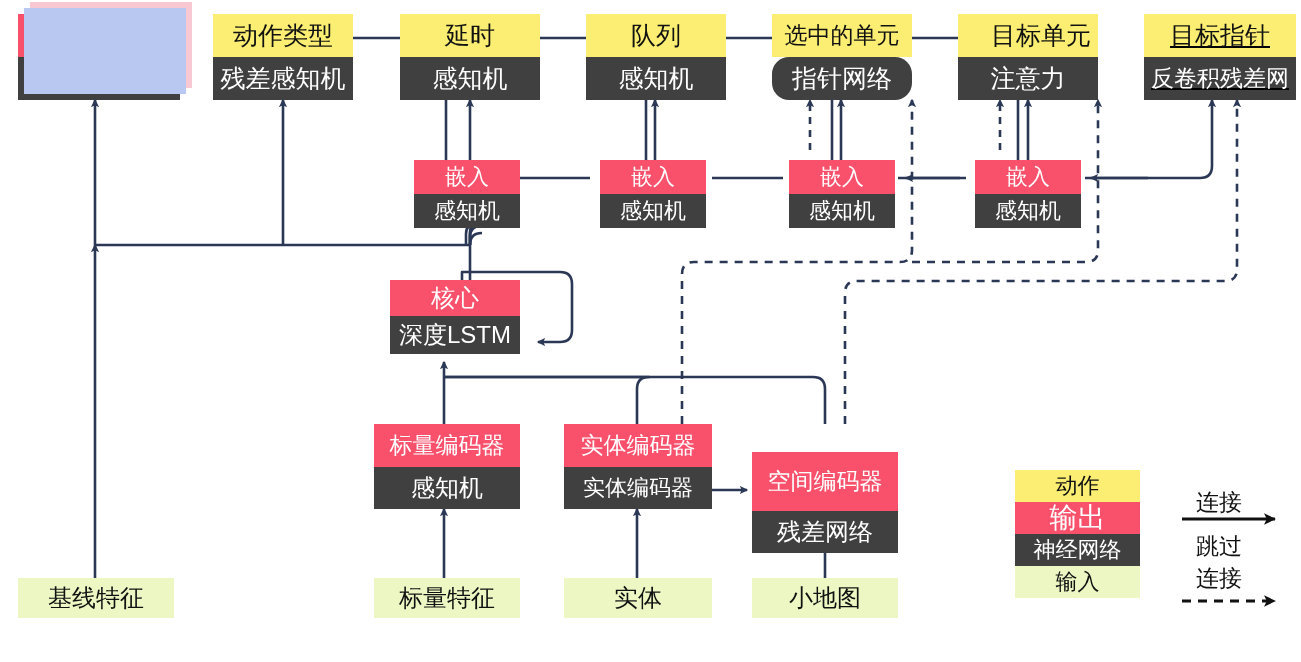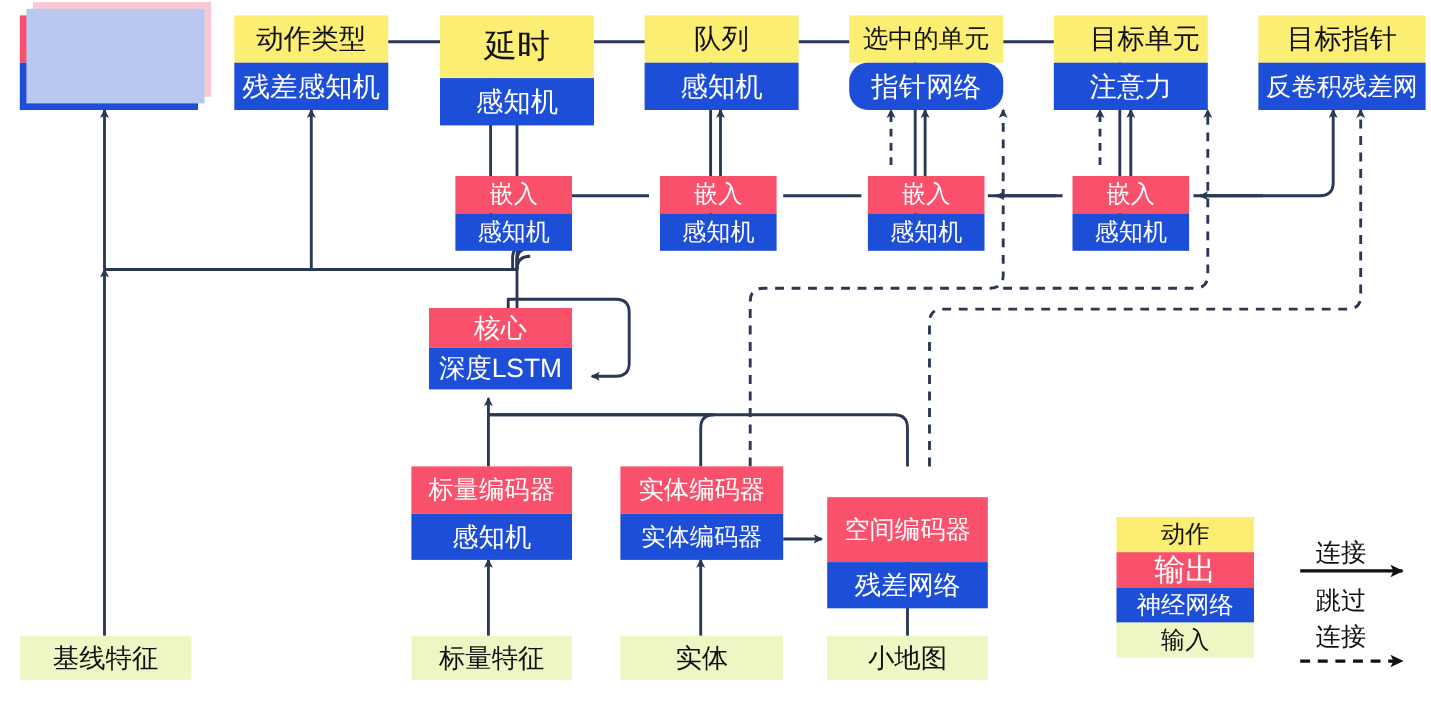--- a/index.html
+++ b/index.html
@@ -4,21 +4,21 @@
 <style>
   html,body{margin:0;padding:0;background:#ffffff;}
   body{font-family:"Liberation Sans","DejaVu Sans",sans-serif;}
   #canvas{position:relative;width:1301px;height:662px;background:#fff;overflow:hidden;}
   svg.wires{position:absolute;left:0;top:0;width:1301px;height:662px;pointer-events:none;}
   .node{position:absolute;box-sizing:border-box;z-index:3;}
   .band{display:flex;align-items:center;justify-content:center;box-sizing:border-box;
         white-space:nowrap;letter-spacing:0px;}
   .b-action{background:#FBEE72;color:#111111;}
   .b-output{background:#F9506B;color:#ffffff;}
-  .b-net{background:#1d4ed8;color:#ffffff;}
+  .b-net{background:#404040;color:#ffffff;}
   .b-input{background:#ECF7C4;color:#111111;}
   .shadow1,.shadow2{position:absolute;z-index:1;}
   .legend{position:absolute;z-index:3;}
   .legend .band{justify-content:center;}
   .legtext{position:absolute;color:#111;white-space:nowrap;z-index:4;}
 </style>
 </head>
 <body>
 
 <div id="canvas">
@@ -125,40 +125,40 @@
     <div class="band b-output" style="position:relative;height:43px;font-size:25px;">价值</div>
     <div class="band b-net" style="position:relative;height:43px;font-size:25px;">价值网络</div>
   </div>
 
   <div class="node" style="left:213px;top:14px;width:140px;">
     <div class="band b-action" style="height:43px;font-size:25px;">动作类型</div>
     <div class="band b-net" style="height:43px;font-size:25px;">残差感知机</div>
   </div>
 
   <div class="node" style="left:400px;top:14px;width:140px;">
-    <div class="band b-action" style="height:57px;font-size:30px;">延时</div>
+    <div class="band b-action" style="height:43px;font-size:25px;">延时</div>
     <div class="band b-net" style="height:43px;font-size:25px;">感知机</div>
   </div>
 
   <div class="node" style="left:586px;top:14px;width:140px;">
     <div class="band b-action" style="height:43px;font-size:25px;">队列</div>
     <div class="band b-net" style="height:43px;font-size:25px;">感知机</div>
   </div>
 
   <div class="node" style="left:772px;top:14px;width:140px;">
     <div class="band b-action" style="height:43px;font-size:23px;">选中的单元</div>
     <div class="band b-net" style="height:43px;font-size:25px;border-radius:17px;">指针网络</div>
   </div>
 
   <div class="node" style="left:958px;top:14px;width:140px;">
     <div class="band b-action" style="height:43px;font-size:25px;padding-left:26px;">目标单元</div>
     <div class="band b-net" style="height:43px;font-size:25px;">注意力</div>
   </div>
 
-  <div class="node" style="left:1144px;top:14px;width:152px;">
+  <div class="node" style="left:1144px;top:14px;width:152px;text-decoration:underline;">
     <div class="band b-action" style="height:43px;font-size:25px;">目标指针</div>
     <div class="band b-net" style="height:43px;font-size:23px;">反卷积残差网</div>
   </div>
 
   <div class="node" style="left:414px;top:160px;width:106px;">
     <div class="band b-output" style="height:34px;font-size:22px;">嵌入</div>
     <div class="band b-net" style="height:34px;font-size:22px;">感知机</div>
   </div>
   <div class="node" style="left:600px;top:160px;width:106px;">
     <div class="band b-output" style="height:34px;font-size:22px;">嵌入</div>

